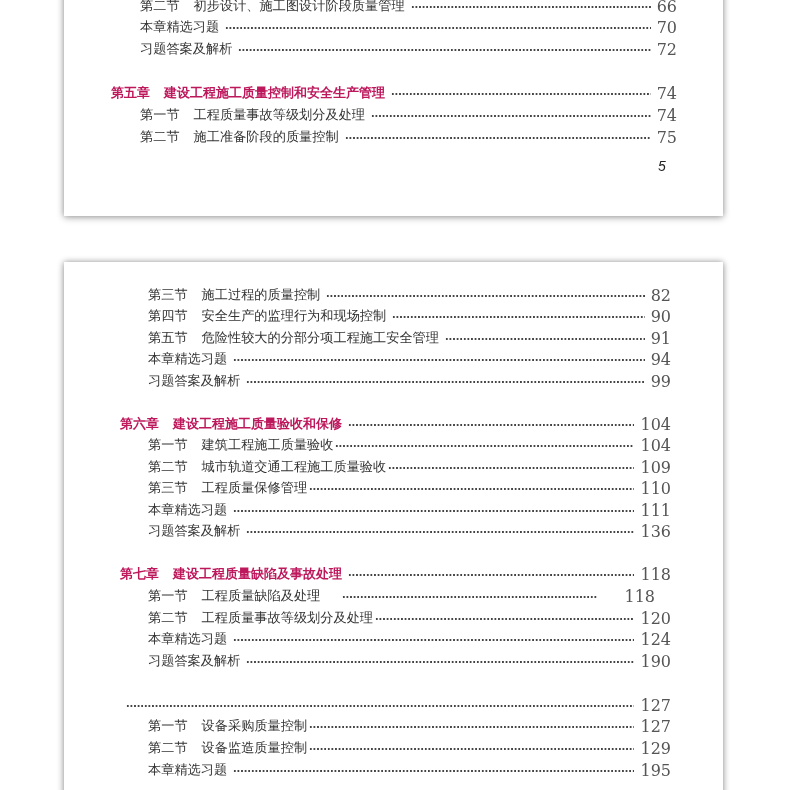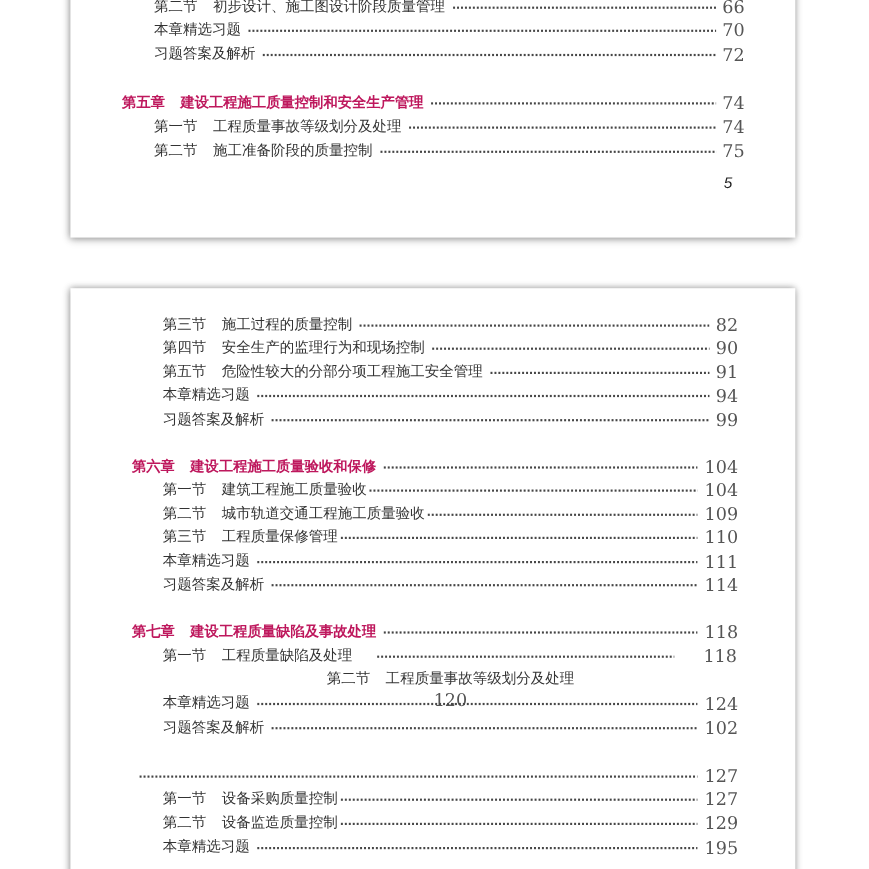--- a/index.html
+++ b/index.html
@@ -119,46 +119,46 @@
         <span class="pg">110</span>
       </div>
       <div class="row" style="left: 84px; right: 52px; top: 238px;">
         <span class="label"><span>本章精选习题</span></span>
         <span class="lead"></span>
         <span class="pg">111</span>
       </div>
       <div class="row" style="left: 84px; right: 52px; top: 259px;">
         <span class="label"><span>习题答案及解析</span></span>
         <span class="lead"></span>
-        <span class="pg">114</span>
+        <span class="pg">136</span>
       </div>
       <div class="row chapter" style="left: 56px; right: 52px; top: 302px;">
         <span class="label"><span class="sec">第七章</span><span>建设工程质量缺陷及事故处理</span></span>
         <span class="lead"></span>
         <span class="pg">118</span>
       </div>
-      <div class="row" style="left: 84px; right: 53px; top: 324px; gap: 20px;">
+      <div class="row" style="left: 84px; right: 68px; top: 324px; gap: 20px;">
         <span class="label"><span class="sec">第一节</span><span>工程质量缺陷及处理</span></span>
         <span class="lead" style="margin-left: 2px;"></span>
         <span class="pg">118</span>
       </div>
-      <div class="row" style="left: 84px; right: 52px; top: 346px; flex-direction: column;">
+      <div class="row" style="left: 84px; right: 52px; top: 346px;">
         <span class="label"><span class="sec">第二节</span><span>工程质量事故等级划分及处理</span></span>
         <span class="lead" style="margin-left: 2px;"></span>
         <span class="pg">120</span>
       </div>
       <div class="row" style="left: 84px; right: 52px; top: 367px;">
         <span class="label"><span>本章精选习题</span></span>
         <span class="lead"></span>
         <span class="pg">124</span>
       </div>
       <div class="row" style="left: 84px; right: 52px; top: 389px;">
         <span class="label"><span>习题答案及解析</span></span>
         <span class="lead"></span>
-        <span class="pg">102</span>
+        <span class="pg">190</span>
       </div>
       <div class="row chapter" style="left: 56px; right: 52px; top: 433px;">
         <span class="lead"></span>
         <span class="pg">127</span>
       </div>
       <div class="row" style="left: 84px; right: 52px; top: 454px;">
         <span class="label"><span class="sec">第一节</span><span>设备采购质量控制</span></span>
         <span class="lead" style="margin-left: 2px;"></span>
         <span class="pg">127</span>
       </div>

